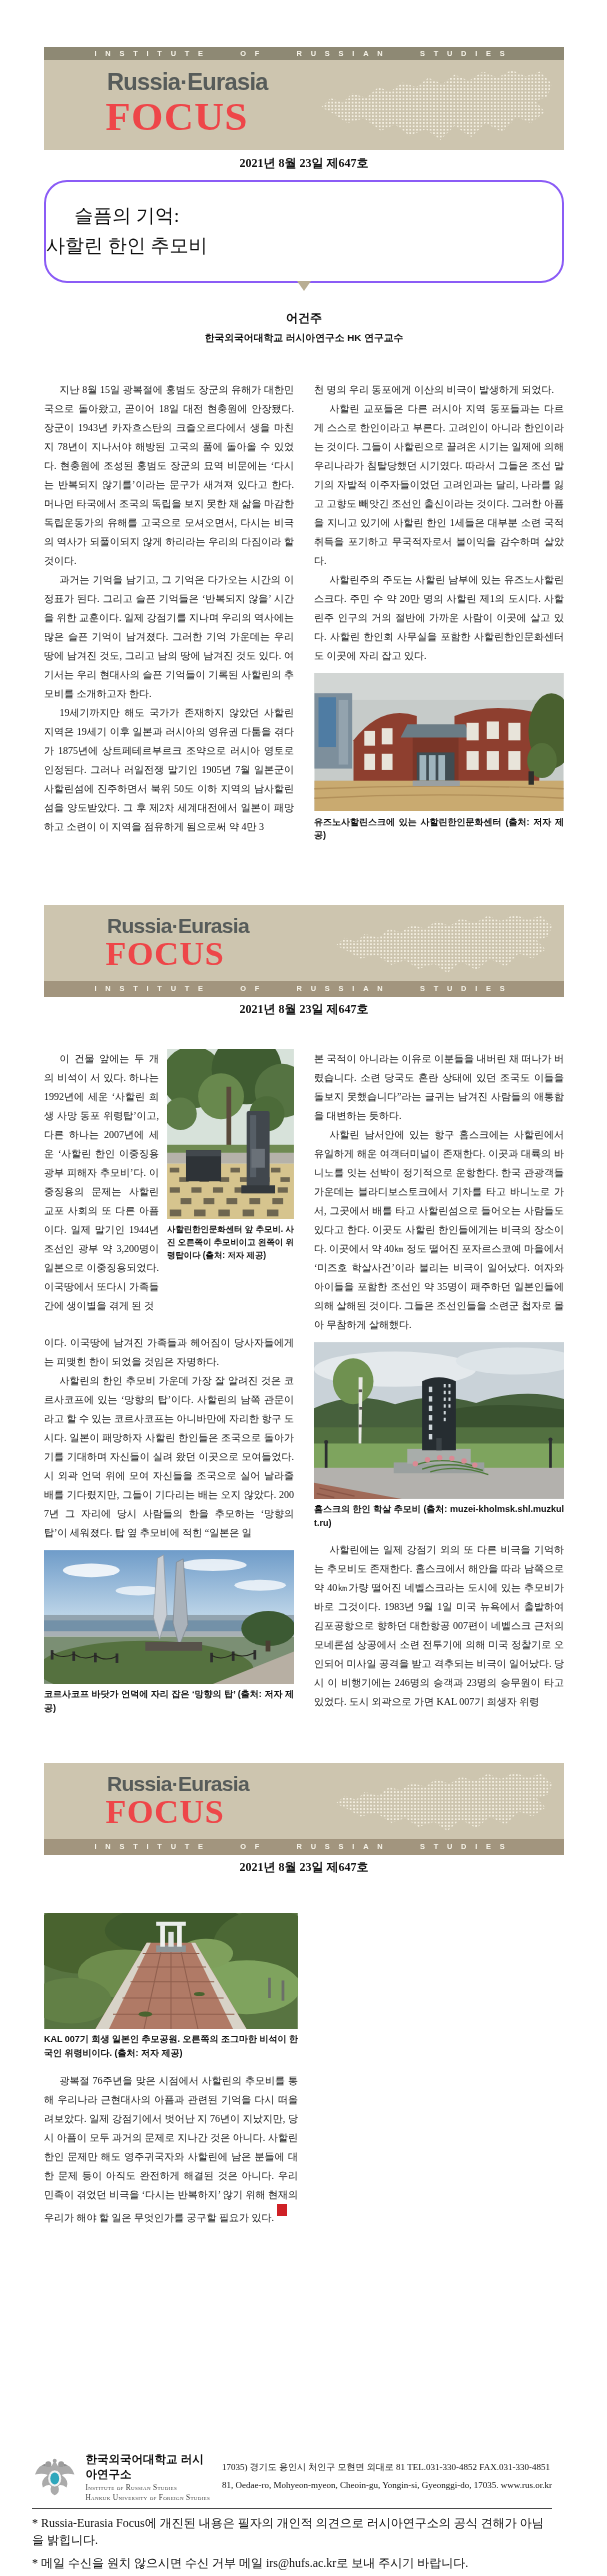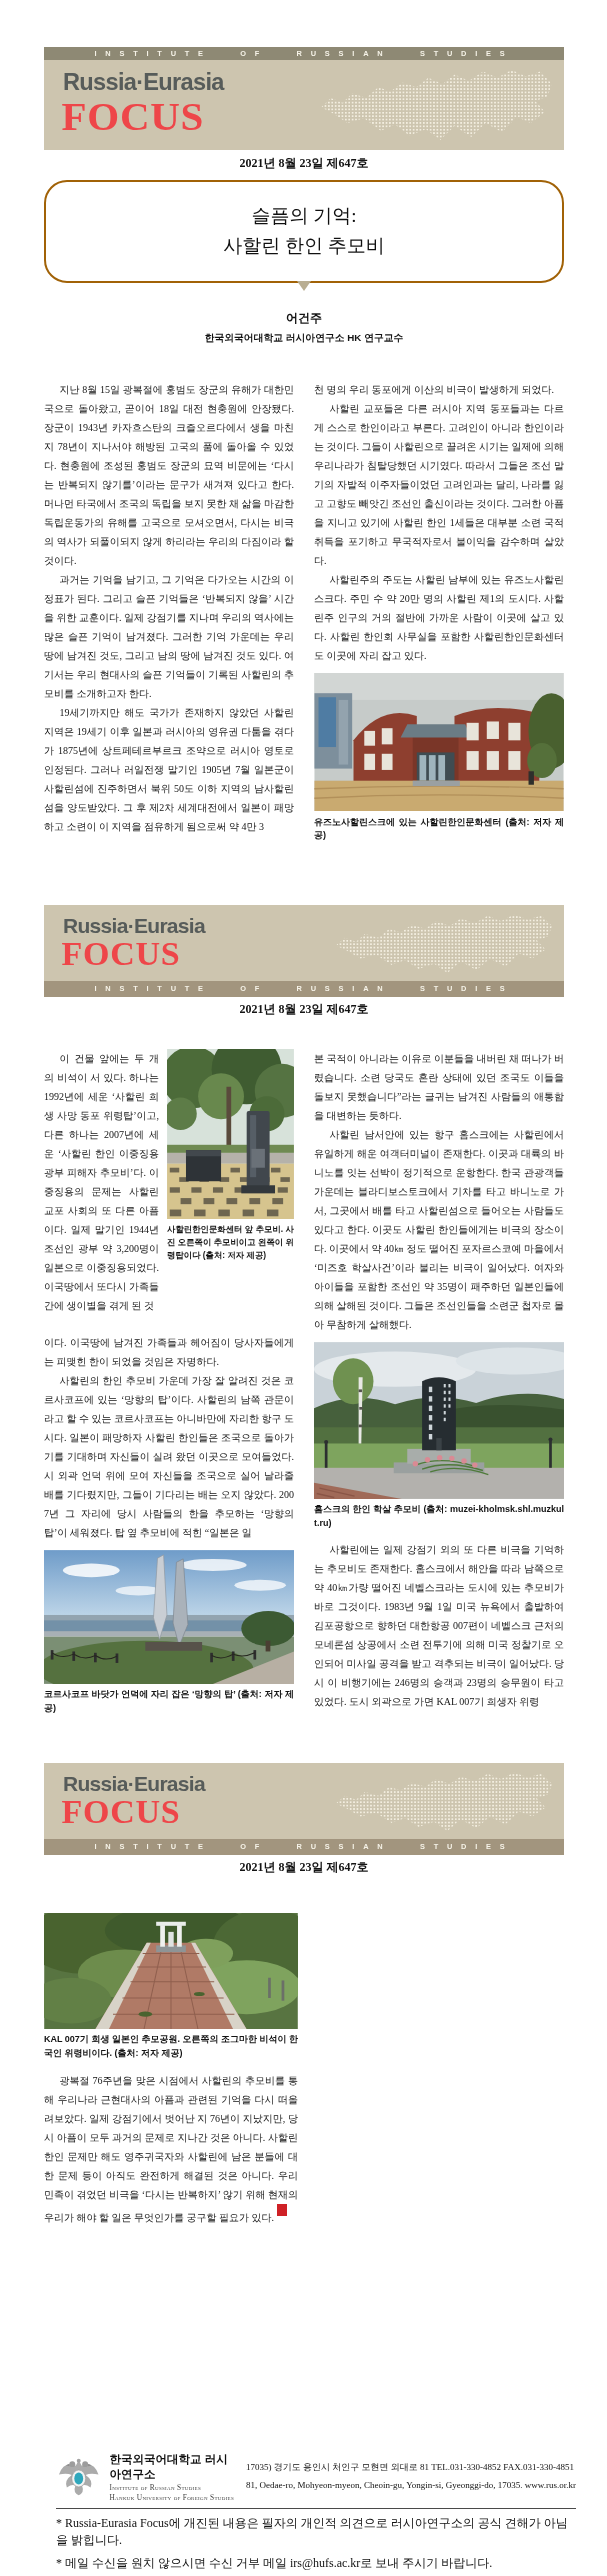--- a/index.html
+++ b/index.html
@@ -7,39 +7,39 @@
          font-family:"Liberation Serif","DejaVu Serif",serif;color:#141414;}
   section.page{position:absolute;left:0;width:608px;overflow:hidden;}
 
   
   .masthead{width:520px;margin-left:44px;}
   .inst-bar{height:13px;background:#8e8974;color:#f6f3e8;
             font-family:"Liberation Sans","DejaVu Sans",sans-serif;
             font-size:7.4px;font-weight:bold;letter-spacing:8.8px;word-spacing:17.6px;
             text-align:center;line-height:13.5px;white-space:nowrap;overflow:hidden;}
   .inst-bar.brown{background:#a2957e;height:15.5px;line-height:16px;}
-  .mast-body{position:relative;background:#cdc5af;height:90px;overflow:hidden;}
+  .mast-body{position:relative;background:#cdc5af;height:90px;overflow:hidden;padding-left:44px;}
   .mast-body.small{height:76px;}
   .mast-line1{font-family:"Liberation Sans","DejaVu Sans",sans-serif;font-weight:bold;
               color:#575c5a;font-size:23.6px;letter-spacing:-0.7px;margin:10.8px 0 0 19px;line-height:1;}
   .mast-body.small .mast-line1{font-size:21px;margin-top:9.5px;}
   .mast-line2{font-family:"Liberation Serif","DejaVu Serif",serif;font-weight:bold;
               color:#ee4649;font-size:41px;letter-spacing:0.7px;margin:1.4px 0 0 17.6px;line-height:1;}
   .mast-body.small .mast-line2{font-size:34px;}
   .dotmap{position:absolute;right:9.5px;top:6.8px;width:238px;height:78px;
           background-image:radial-gradient(#f3eee0 0.8px,rgba(0,0,0,0) 0.9px);
           background-size:3.4px 3.4px;
           clip-path:polygon(2% 52%,6% 40%,11% 46%,15% 34%,21% 40%,26% 26%,31% 32%,36% 20%,42% 26%,47% 14%,53% 22%,58% 10%,64% 18%,70% 6%,76% 14%,82% 4%,88% 12%,94% 6%,99% 22%,97% 38%,92% 44%,96% 58%,90% 72%,84% 64%,78% 84%,71% 72%,65% 90%,58% 76%,52% 94%,46% 80%,39% 88%,33% 74%,27% 82%,20% 66%,13% 72%,7% 60%);}
   .mast-body.small .dotmap{height:65px;width:223px;}
   .issue-date{width:520px;margin:6.8px 0 0 44px;text-align:center;
               font-weight:bold;font-size:12px;line-height:13.5px;}
 
   
   .title-box{position:relative;width:520px;height:103px;margin:9.5px 0 0 44px;box-sizing:border-box;
-             border:2px solid #a16207;border-radius:23px;display:flex;align-items:center;justify-content:center;}
+             border:2px solid #8b5cf6;border-radius:23px;display:flex;align-items:center;justify-content:flex-start;}
   .article-title{text-align:center;font-size:19px;line-height:1.62;color:#101010;}
   .title-pointer{position:absolute;bottom:-10px;left:50%;transform:translateX(-50%);
                  width:0;height:0;border-left:7.4px solid transparent;border-right:7.4px solid transparent;
                  border-top:10px solid #b9ae92;}
   .author-block{margin-top:27px;text-align:center;
                 font-family:"Liberation Sans","DejaVu Sans",sans-serif;}
   .author-name{font-size:12px;font-weight:bold;text-align:center;}
   .author-affil{font-size:9.8px;font-weight:600;margin-top:5.4px;}
 
   
@@ -53,21 +53,21 @@
   figure.fig svg{display:block;}
   figcaption{font-family:"Liberation Sans","DejaVu Sans",sans-serif;
              font-size:9px;font-weight:bold;line-height:1.5;margin-top:4.7px;text-align:justify;word-break:break-all;}
   .single-col{width:254px;margin:30px 0 0 44px;overflow:hidden;}
 
   .rs-badge{display:inline-block;width:10px;height:11.5px;background:#cf2126;color:#fff;
             font-family:"Liberation Serif",serif;font-weight:bold;font-size:6px;line-height:11.5px;
             text-align:center;vertical-align:-2px;}
 
   
-  footer{position:absolute;left:56px;width:520px;top:2450px;height:126px;overflow:hidden;
+  footer{position:absolute;left:32px;width:520px;top:2450px;height:126px;overflow:hidden;
          font-family:"Liberation Serif","DejaVu Serif",serif;}
   .f-row{display:flex;align-items:center;gap:8px;height:54px;}
   .f-inst .f-kr{font-family:"Liberation Sans","DejaVu Sans",sans-serif;font-weight:bold;font-size:11.5px;color:#111;}
   .f-inst .f-en{font-size:7.4px;color:#444;letter-spacing:0.3px;margin-top:1.4px;font-variant:small-caps;}
   .f-addr{margin-left:auto;font-size:9px;line-height:1.95;color:#111;white-space:nowrap;}
   .f-rule{border-top:1px solid #4a4a4a;margin-top:4px;}
   .f-note{font-size:12px;margin-top:6px;color:#101010;}
   .f-bar{height:23px;background:#a5987a;margin-top:8.8px;}
 </style>
 </head>

